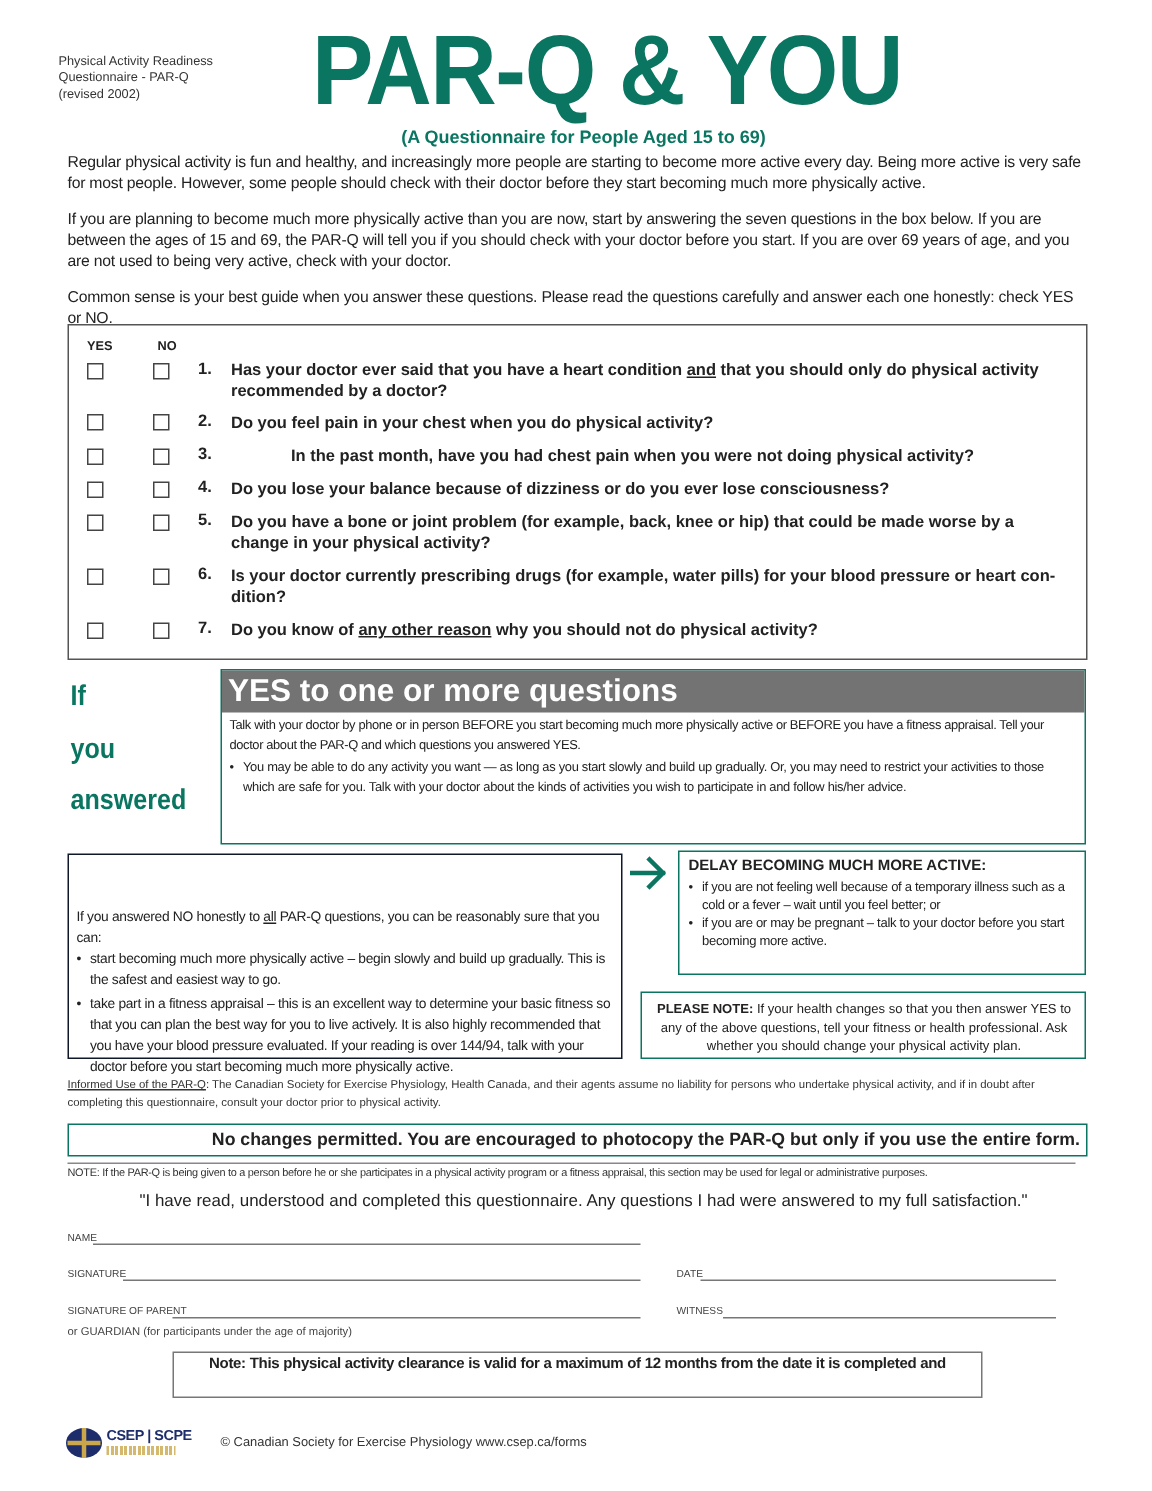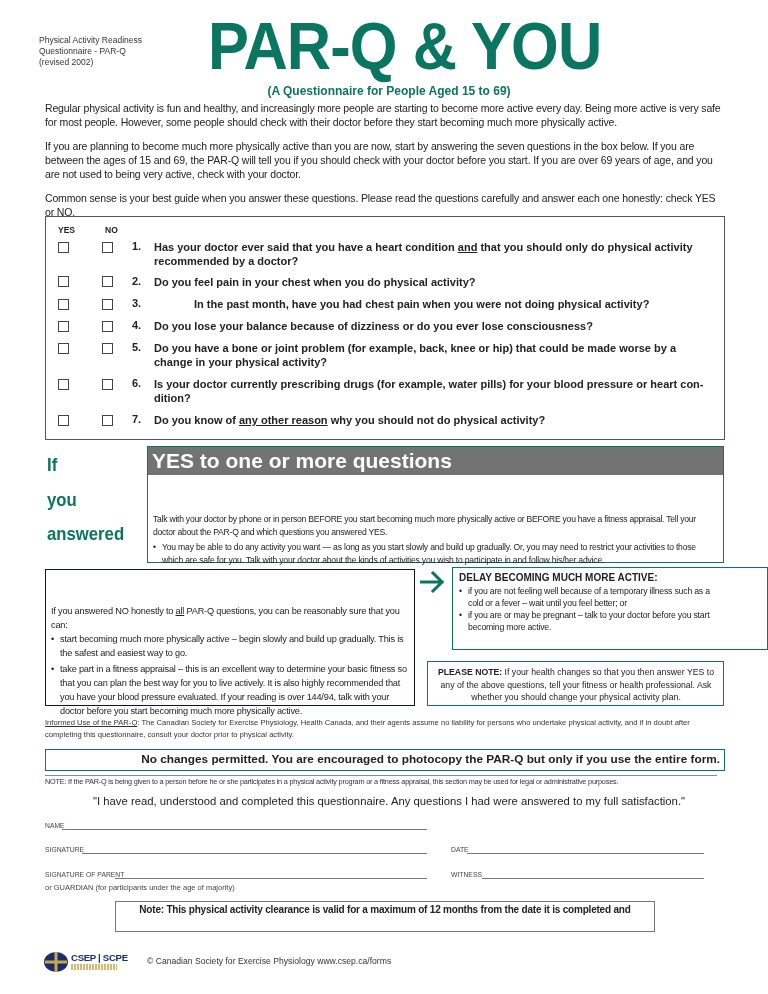--- a/index.html
+++ b/index.html
@@ -26,21 +26,21 @@
   .yesbox { left: 147px; top: 446px; width: 577px; height: 117px; border: 1px solid #0a7560; }
   .yeshead { position: absolute; left: 0; top: 0; width: 100%; height: 28px; background: #737373; color: #fff; font-size: 21px; font-weight: bold; padding-left: 4px; line-height: 28px; white-space: nowrap; }
   .yesbody { position: absolute; left: 5px; top: 30px; width: 565px; font-size: 8.6px; line-height: 12.5px; color: #222; }
   .bul { position: relative; padding-left: 9px; }
   .bul::before { content: "\2022"; position: absolute; left: 0; top: 0; }
 
   .nobox { left: 45px; top: 569px; width: 370px; height: 137px; border: 1px solid #0f172a; }
   .nobody { position: absolute; left: 5px; top: 34px; width: 360px; font-size: 9.2px; line-height: 14px; color: #222; }
 
   .arrow { left: 420px; top: 570px; width: 26px; height: 24px; }
-  .delaybox { left: 452px; top: 567px; width: 316px; height: 83px; border: 1px solid #0a7560; }
+  .delaybox { left: 452px; top: 567px; width: 272px; height: 83px; border: 1px solid #0a7560; }
   .delaybody { position: absolute; left: 6px; top: 4px; width: 262px; font-size: 8.7px; line-height: 12px; color: #222; }
   .delayhead { font-size: 10px; font-weight: bold; margin-bottom: 1px; }
 
   .notebox { left: 427px; top: 661px; width: 297px; height: 45px; border: 1px solid #0a7560; }
   .notebody { position: absolute; left: 3px; top: 4px; width: 290px; text-align: center; font-size: 8.7px; line-height: 12.5px; color: #222; }
 
   .informed { left: 45px; top: 717px; width: 680px; font-size: 7.6px; line-height: 11.5px; color: #333; }
 
   .nochange { left: 45px; top: 749px; width: 680px; height: 22px; border: 1.5px solid #0a7560; text-align: right; padding-right: 4px; font-size: 11.8px; font-weight: bold; line-height: 19px; color: #222; white-space: nowrap; }
   .hr { left: 45px; top: 775px; width: 672px; height: 1px; background: #888; }
@@ -127,21 +127,21 @@
   </div>
 </div>
 
 <div class="abs ifyou" style="top:454px;">If</div>
 <div class="abs ifyou" style="top:489px;">you</div>
 <div class="abs ifyou" style="top:523px;">answered</div>
 
 <div class="abs yesbox">
   <div class="yeshead">YES to one or more questions</div>
   <div class="yesbody">
-    <div style="letter-spacing:-0.25px;margin-top:36px;">Talk with your doctor by phone or in person BEFORE you start becoming much more physically active or BEFORE you have a fitness appraisal. Tell your doctor about the PAR-Q and which questions you answered YES.</div>
+    <div style="letter-spacing:-0.25px;">Talk with your doctor by phone or in person BEFORE you start becoming much more physically active or BEFORE you have a fitness appraisal. Tell your doctor about the PAR-Q and which questions you answered YES.</div>
     <div class="bul" style="margin-top:3px;letter-spacing:-0.2px;">You may be able to do any activity you want — as long as you start slowly and build up gradually.  Or, you may need to restrict your activities to those which are safe for you. Talk with your doctor about the kinds of activities you wish to participate in and follow his/her advice.</div>
   </div>
 </div>
 
 <div class="abs nobox">
   <div class="nobody">
     <div style="letter-spacing:-0.2px;"><span>If you answered NO honestly to </span><span class="u">all</span><span> PAR-Q questions, you can be reasonably sure that you can:</span></div>
     <div class="bul" style="letter-spacing:-0.2px;">start becoming much more physically active – begin slowly and build up gradually.  This is the safest and easiest way to go.</div>
     <div class="bul" style="margin-top:2px;letter-spacing:-0.2px;">take part in a fitness appraisal – this is an excellent way to determine your basic fitness so that you can plan the best way for you to live actively. It is also highly recommended that you have your blood pressure evaluated.  If your reading is over 144/94, talk with your doctor before you start becoming much more physically active.</div>
   </div>

